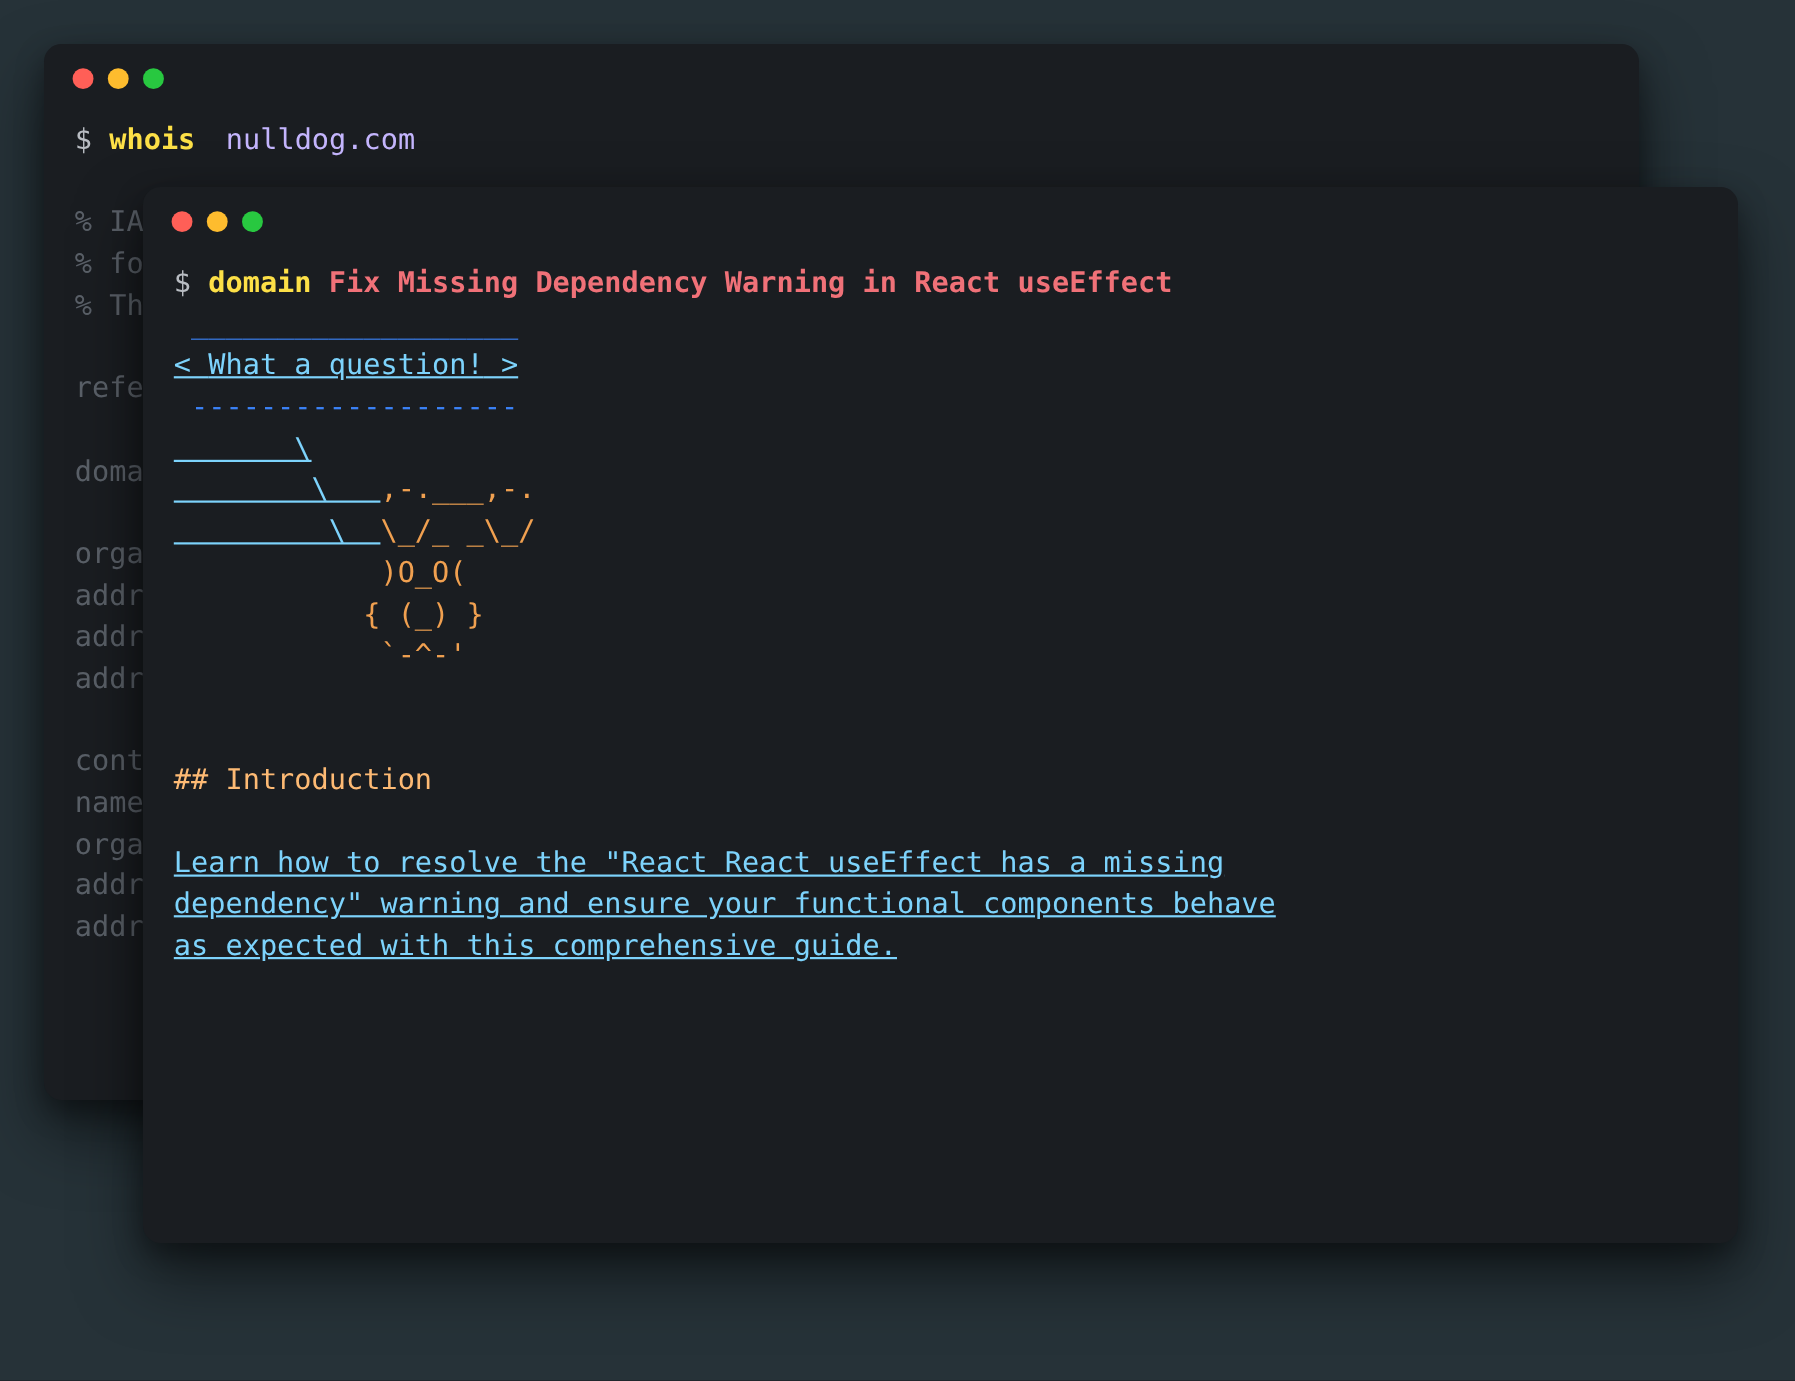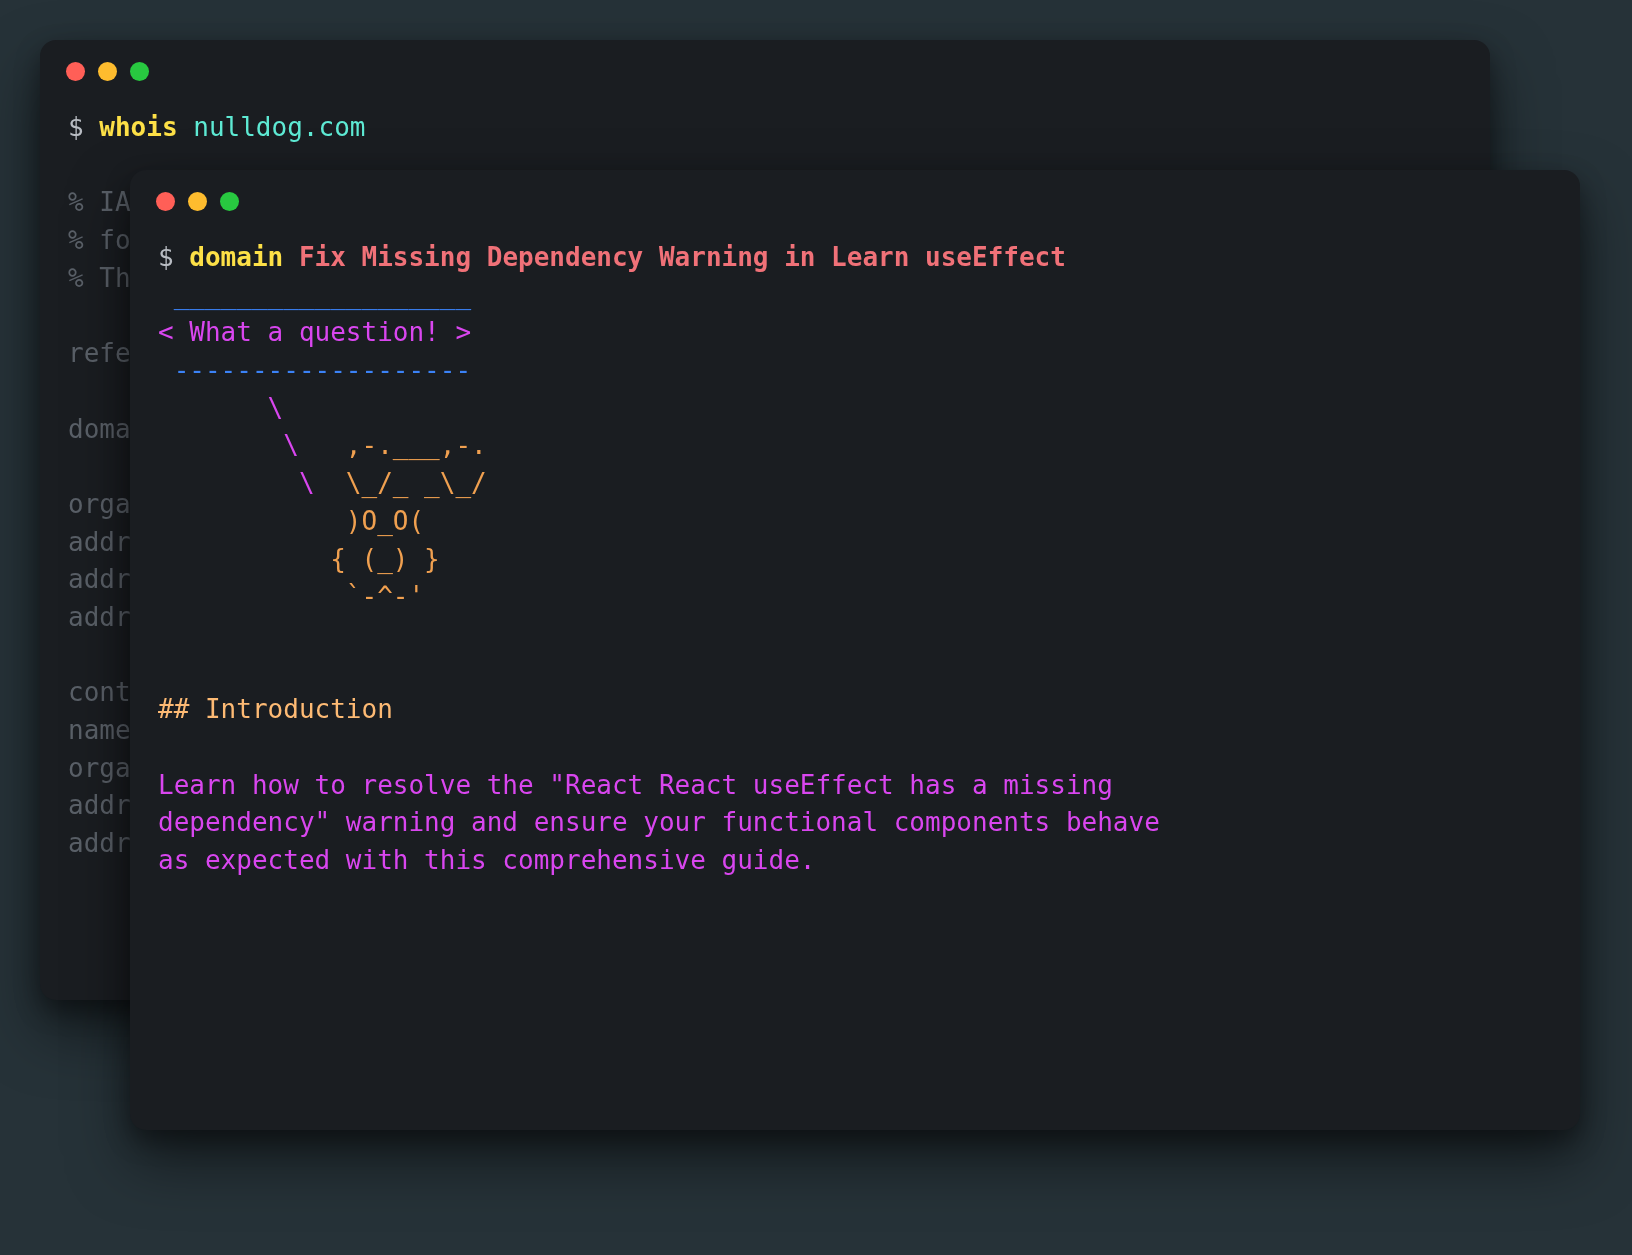--- a/index.html
+++ b/index.html
@@ -47,25 +47,25 @@
   .term {
     padding: 18px 28px;
     font-size: 26px;
     line-height: 1.45;
     white-space: pre;
     color: #b8bcc2;
   }
   .dim   { color: #5a6068; }
   .prompt{ color: #b8bcc2; }
   .cmd   { color: #fde047; font-weight: 600; }
-  .arg   { color: #5eead4; }
+  .arg   { color: #c4b5fd; margin-left: 12px; }
   .pink  { color: #f07178; font-weight: 600; }
   .blue  { color: #fdba74; font-weight: 400; }
   .orange{ color: #f0a050; }
-  .white { color: #d946ef; }
+  .white { color: #7dd3fc; text-decoration: underline; }
   .speech-border { color: #3b82f6; }
 </style>
 </head>
 <body>
 
 <div class="window window-back">
   <div class="titlebar">
     <div class="dot dot-red"></div>
     <div class="dot dot-yellow"></div>
     <div class="dot dot-green"></div>
@@ -91,21 +91,21 @@
 <span class="dim">address:      12061 Bluemont Way</span>
 <span class="dim">address:      Reston VA 20190</span></div>
 </div>
 
 <div class="window window-front">
   <div class="titlebar">
     <div class="dot dot-red"></div>
     <div class="dot dot-yellow"></div>
     <div class="dot dot-green"></div>
   </div>
-  <div class="term"><span class="prompt">$</span> <span class="cmd">domain</span> <span class="pink">Fix Missing Dependency Warning in Learn useEffect</span>
+  <div class="term"><span class="prompt">$</span> <span class="cmd">domain</span> <span class="pink">Fix Missing Dependency Warning in React useEffect</span>
 <span class="speech-border"> ___________________</span>
 <span class="white">&lt; <span>What a question!</span> &gt;</span>
 <span class="speech-border"> -------------------</span>
 <span class="white">       \</span>
 <span class="orange"><span class="white">        \   </span>,-.___,-.</span>
 <span class="orange"><span class="white">         \  </span>\_/_ _\_/</span>
 <span class="orange">            )O_O(</span>
 <span class="orange">           { (_) }</span>
 <span class="orange">            `-^-'</span>
 

